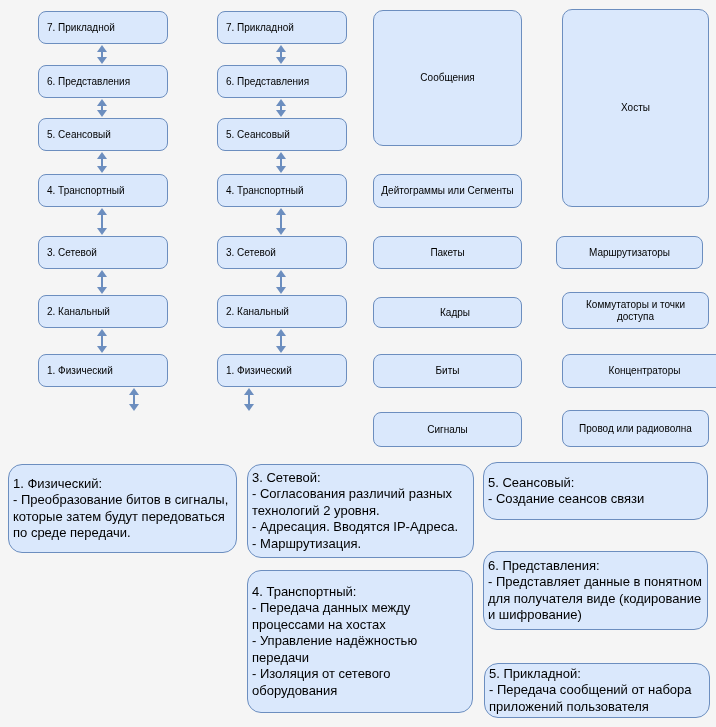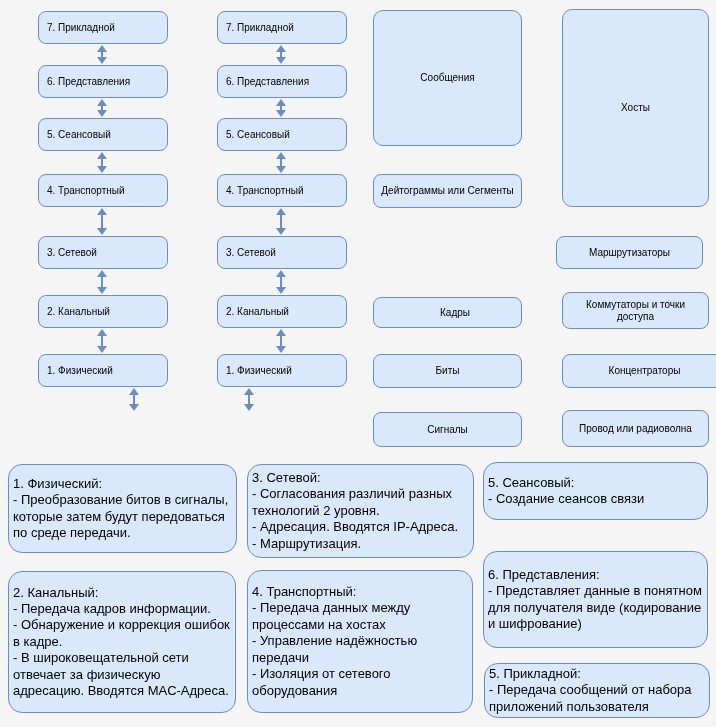--- a/index.html
+++ b/index.html
@@ -78,20 +78,23 @@
       <span>1. Физический</span>
     </div>
 
 
   <div class="node big" style="left:373px;top:10px;width:149px;height:136px;">
       <span>Сообщения</span>
     </div>
   <div class="node calign" style="left:373px;top:174px;width:149px;height:34px;">
       <span>Дейтограммы или Сегменты</span>
     </div>
+  <div class="node calign" style="left:373px;top:236px;width:149px;height:33px;">
+      <span>Пакеты</span>
+    </div>
   <div class="node calign" style="left:373px;top:297px;width:149px;height:31px;padding-left:20px;">
       <span>Кадры</span>
     </div>
   <div class="node calign" style="left:373px;top:354px;width:149px;height:34px;">
       <span>Биты</span>
     </div>
   <div class="node calign" style="left:373px;top:412px;width:149px;height:35px;">
       <span>Сигналы</span>
     </div>
 
@@ -179,44 +182,38 @@
     </div>
   <div class="varrow" style="left:244px;top:388px;height:23px;">
       <div class="head-up"></div>
       <div class="shaft"></div>
       <div class="head-down"></div>
     </div>
 
   <div class="desc" style="left:8px;top:464px;width:229px;height:89px;">
       <div class="txt">1. Физический:
 - Преобразование битов в сигналы, которые затем будут передоваться по среде передачи.</div>
-    </div>
-  <div class="desc" style="left:8px;top:571px;width:228px;height:142px;">
-      <div class="txt">2. Канальный:
-- Передача кадров информации.
-- Обнаружение и коррекция ошибок в кадре.
-- В широковещательной сети отвечает за физическую адресацию. Вводятся MAC-Адреса.</div>
     </div>
   <div class="desc" style="left:247px;top:464px;width:227px;height:94px;">
       <div class="txt">3. Сетевой:
 - Согласования различий разных технологий 2 уровня.
 - Адресация. Вводятся IP-Адреса.
 - Маршрутизация.</div>
     </div>
   <div class="desc" style="left:247px;top:570px;width:226px;height:143px;">
       <div class="txt">4. Транспортный:
 - Передача данных между процессами на хостах
 - Управление надёжностью передачи
 - Изоляция от сетевого оборудования</div>
     </div>
   <div class="desc" style="left:483px;top:462px;width:225px;height:58px;">
       <div class="txt">5. Сеансовый:
 - Создание сеансов связи</div>
     </div>
-  <div class="desc" style="left:483px;top:551px;width:225px;height:97px;">
+  <div class="desc" style="left:483px;top:551px;width:225px;height:79px;">
       <div class="txt">6. Представления:
 - Представляет данные в понятном для получателя виде (кодирование и шифрование)</div>
     </div>
   <div class="desc" style="left:484px;top:663px;width:226px;height:55px;">
       <div class="txt">5. Прикладной:
 - Передача сообщений от набора приложений пользователя</div>
     </div>
 
 </div>
 

